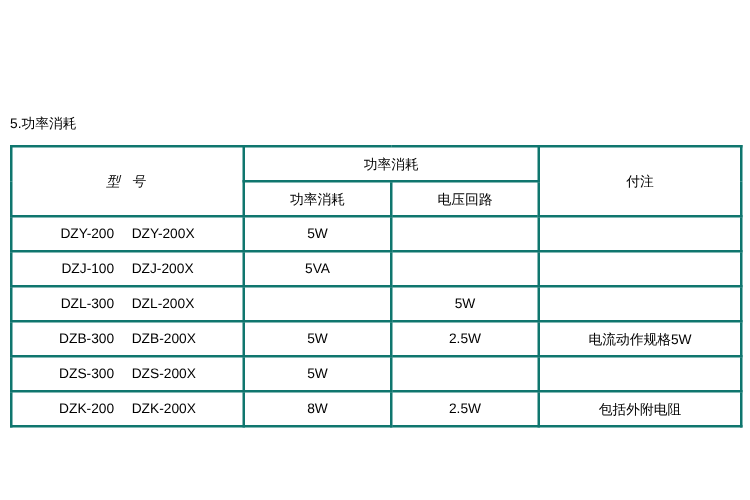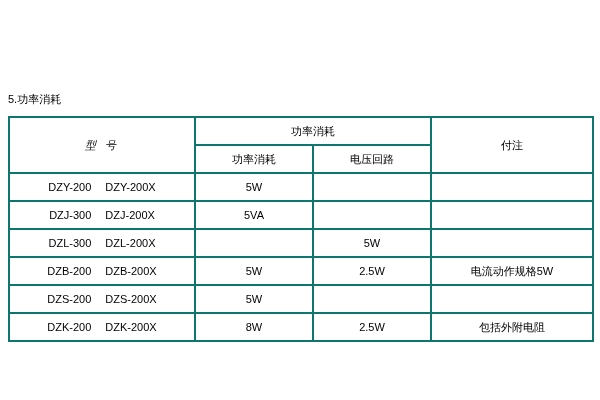--- a/index.html
+++ b/index.html
@@ -99,21 +99,21 @@
             </div>
           </td>
           <td>5W</td>
           <td></td>
           <td></td>
         </tr>
 
         <tr>
           <td>
             <div class="model-cell">
-              <span>DZJ-300</span>
+              <span>DZJ-100</span>
               <span>DZJ-200X</span>
             </div>
           </td>
           <td>5VA</td>
           <td></td>
           <td></td>
         </tr>
 
         <tr>
           <td>
@@ -123,33 +123,33 @@
             </div>
           </td>
           <td></td>
           <td>5W</td>
           <td></td>
         </tr>
 
         <tr>
           <td>
             <div class="model-cell">
-              <span>DZB-200</span>
+              <span>DZB-300</span>
               <span>DZB-200X</span>
             </div>
           </td>
           <td>5W</td>
           <td>2.5W</td>
           <td>电流动作规格5W</td>
         </tr>
 
         <tr>
           <td>
             <div class="model-cell">
-              <span>DZS-200</span>
+              <span>DZS-300</span>
               <span>DZS-200X</span>
             </div>
           </td>
           <td>5W</td>
           <td></td>
           <td></td>
         </tr>
 
         <tr>
           <td>

